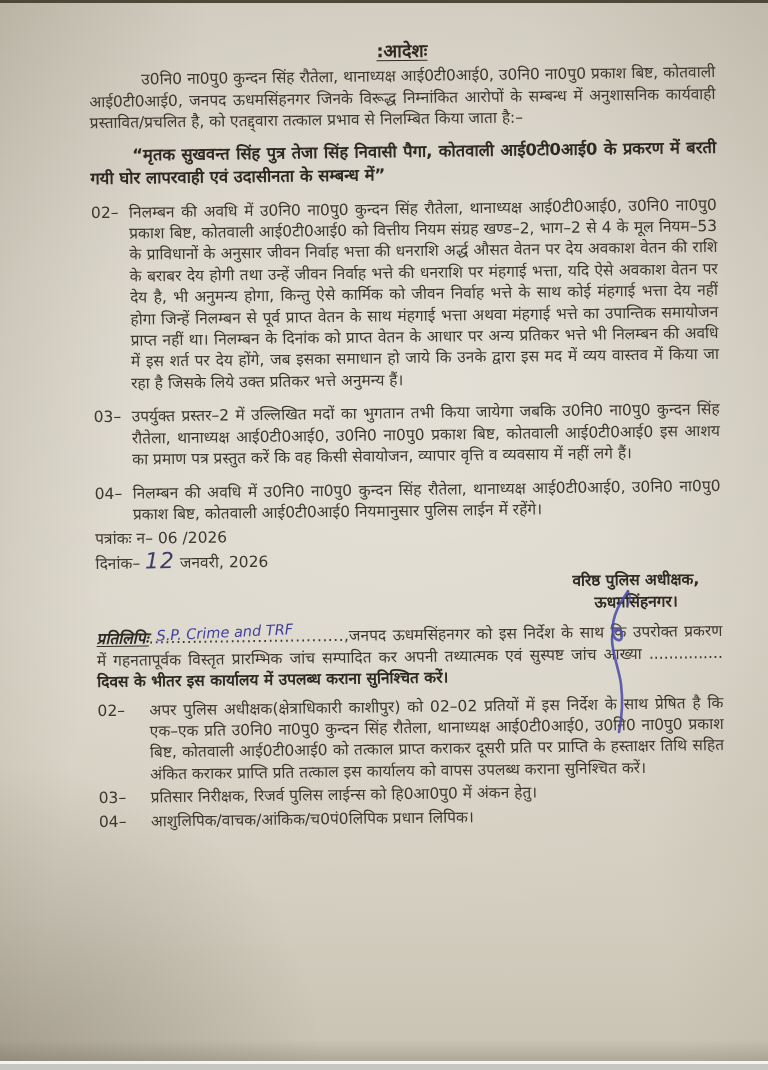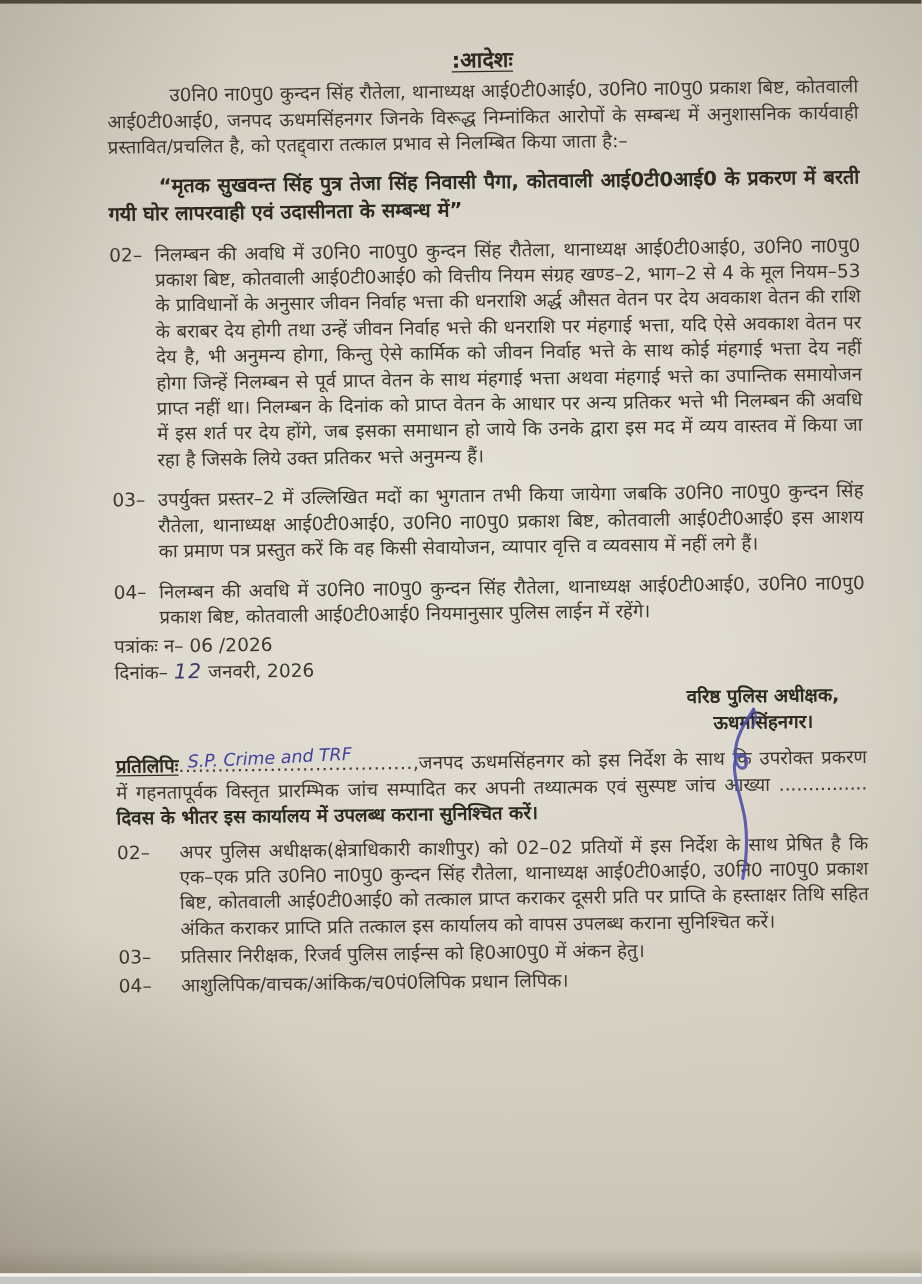--- a/index.html
+++ b/index.html
@@ -39,25 +39,25 @@
     margin:9px 0 0 0;text-align:justify;text-indent:42px;
     font-weight:bold;font-size:16.5px;line-height:23.5px;color:#2e2a23;
   }
   .para{display:flex;margin-top:12px;}
   .para .num{flex:0 0 38px;}
   .para .ptext{flex:1;text-align:justify;margin:0;}
   .copyitem .num{flex:0 0 52px;}
   .meta{margin-top:3px;}
   .meta .line{height:22px;}
   .hw{font-style:italic;color:#41419c;}
-  .hand-date{font-style:italic;color:#3b3b66;font-size:17px;letter-spacing:1px;}
+  .hand-date{font-style:italic;color:#3b3b66;font-size:22px;letter-spacing:1px;}
   .sign-block{width:280px;margin-left:400px;margin-top:3px;text-align:center;
     font-weight:bold;color:#2f2b24;line-height:22px;}
   .copy{margin-top:9px;text-align:justify;}
-  .copy-label{font-weight:bold;text-decoration:underline;text-underline-offset:2px;color:#2e2a23;}
+  .copy-label{font-weight:bold;text-decoration:underline;text-underline-offset:2px;color:#2e2a23;font-style:italic;}
   .dotline{position:relative;display:inline-block;}
   .dotline .dots{letter-spacing:0.5px;}
   .dotline .hand{
     position:absolute;left:8px;top:-5px;white-space:nowrap;
     font-size:14.5px;transform:rotate(-2deg);
   }
   .bold-tail{font-weight:bold;color:#2e2a23;}
   .copyitem{margin-top:5px;}
   .copyitem.first{margin-top:7px;}
   .signature-svg{position:absolute;left:578px;top:586px;z-index:4;}

